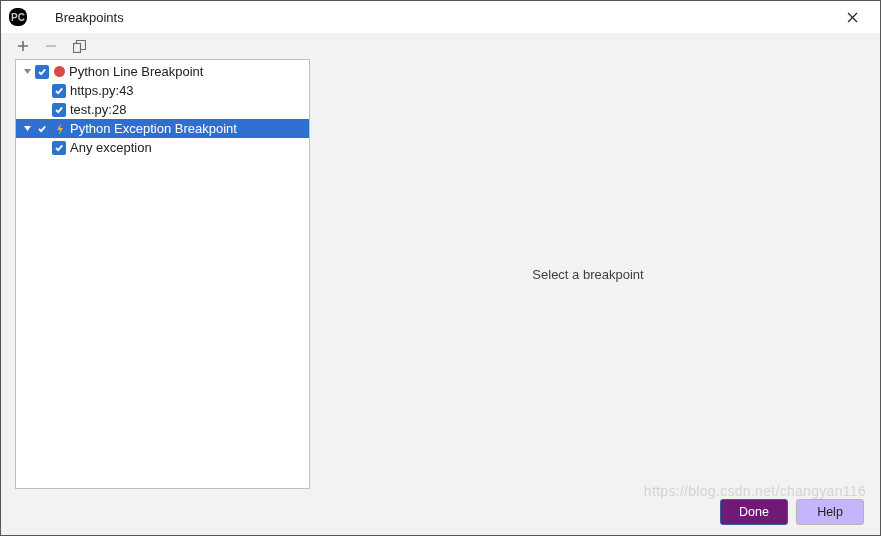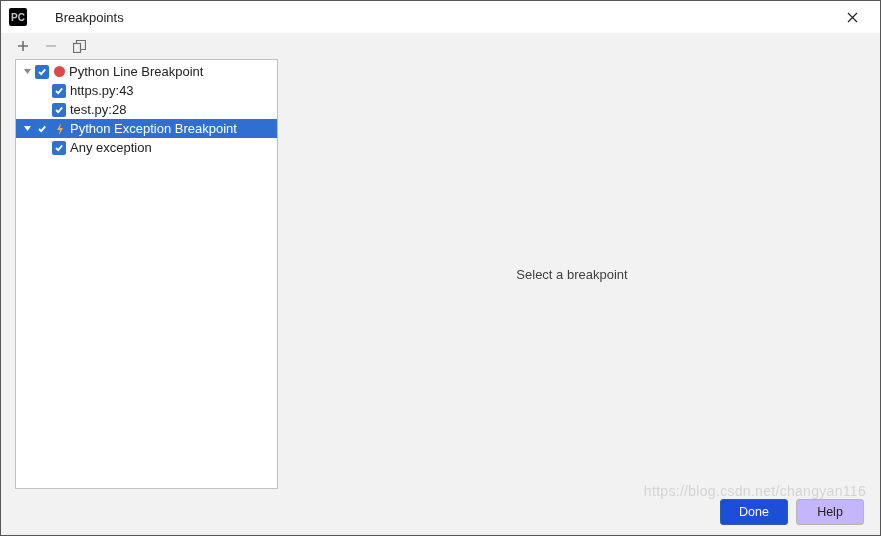--- a/index.html
+++ b/index.html
@@ -19,21 +19,21 @@
     display: flex; align-items: center;
     height: 32px;
     padding: 0 6px 0 8px;
   }
   .tb-icon {
     width: 18px; height: 18px;
     background: #000;
     display: flex; align-items: center; justify-content: center;
     font-size: 10px; font-weight: bold; color: #bfc6cc;
     margin-right: 6px;
-    border-radius: 2px;
+    border-radius: 8px;
     font-family: Arial, sans-serif;
   }
   .tb-title { flex: 0 0 auto; font-size: 13px; margin-left: 22px; }
   .tb-spacer { flex: 1; }
   .tb-close {
     width: 44px; height: 30px;
     display: flex; align-items: center; justify-content: center;
     font-size: 16px; color: #222;
   }
 
@@ -59,21 +59,21 @@
   .tb-btn.disabled { opacity: .45; }
 
   .main {
     flex: 1;
     display: flex;
     padding: 0 14px;
     gap: 0;
     min-height: 0;
   }
   .left-panel {
-    width: 263px;
+    width: 295px;
     background: #fff;
     border: 1px solid #bfbfbf;
     overflow: auto;
   }
   .tree { padding: 2px 0; }
   .row {
     display: flex; align-items: center;
     height: 19px;
     padding-left: 4px;
     white-space: nowrap;
@@ -132,21 +132,21 @@
     min-width: 68px;
     padding: 0 16px;
     border-radius: 3px;
     border: 1px solid #b5b5b5;
     background: #c4b5fd;
     font-size: 12.5px;
     display: inline-flex; align-items: center; justify-content: center;
     cursor: default;
   }
   .btn.primary {
-    background: #1d4ed8;
+    background: #701a75;
     border-color: #2f5f9f;
     color: #fff;
   }
   .watermark {
     position: absolute;
     right: 14px; bottom: 36px;
     color: rgba(120,120,120,.25);
     font-size: 14px;
     pointer-events: none;
     letter-spacing: .3px;

